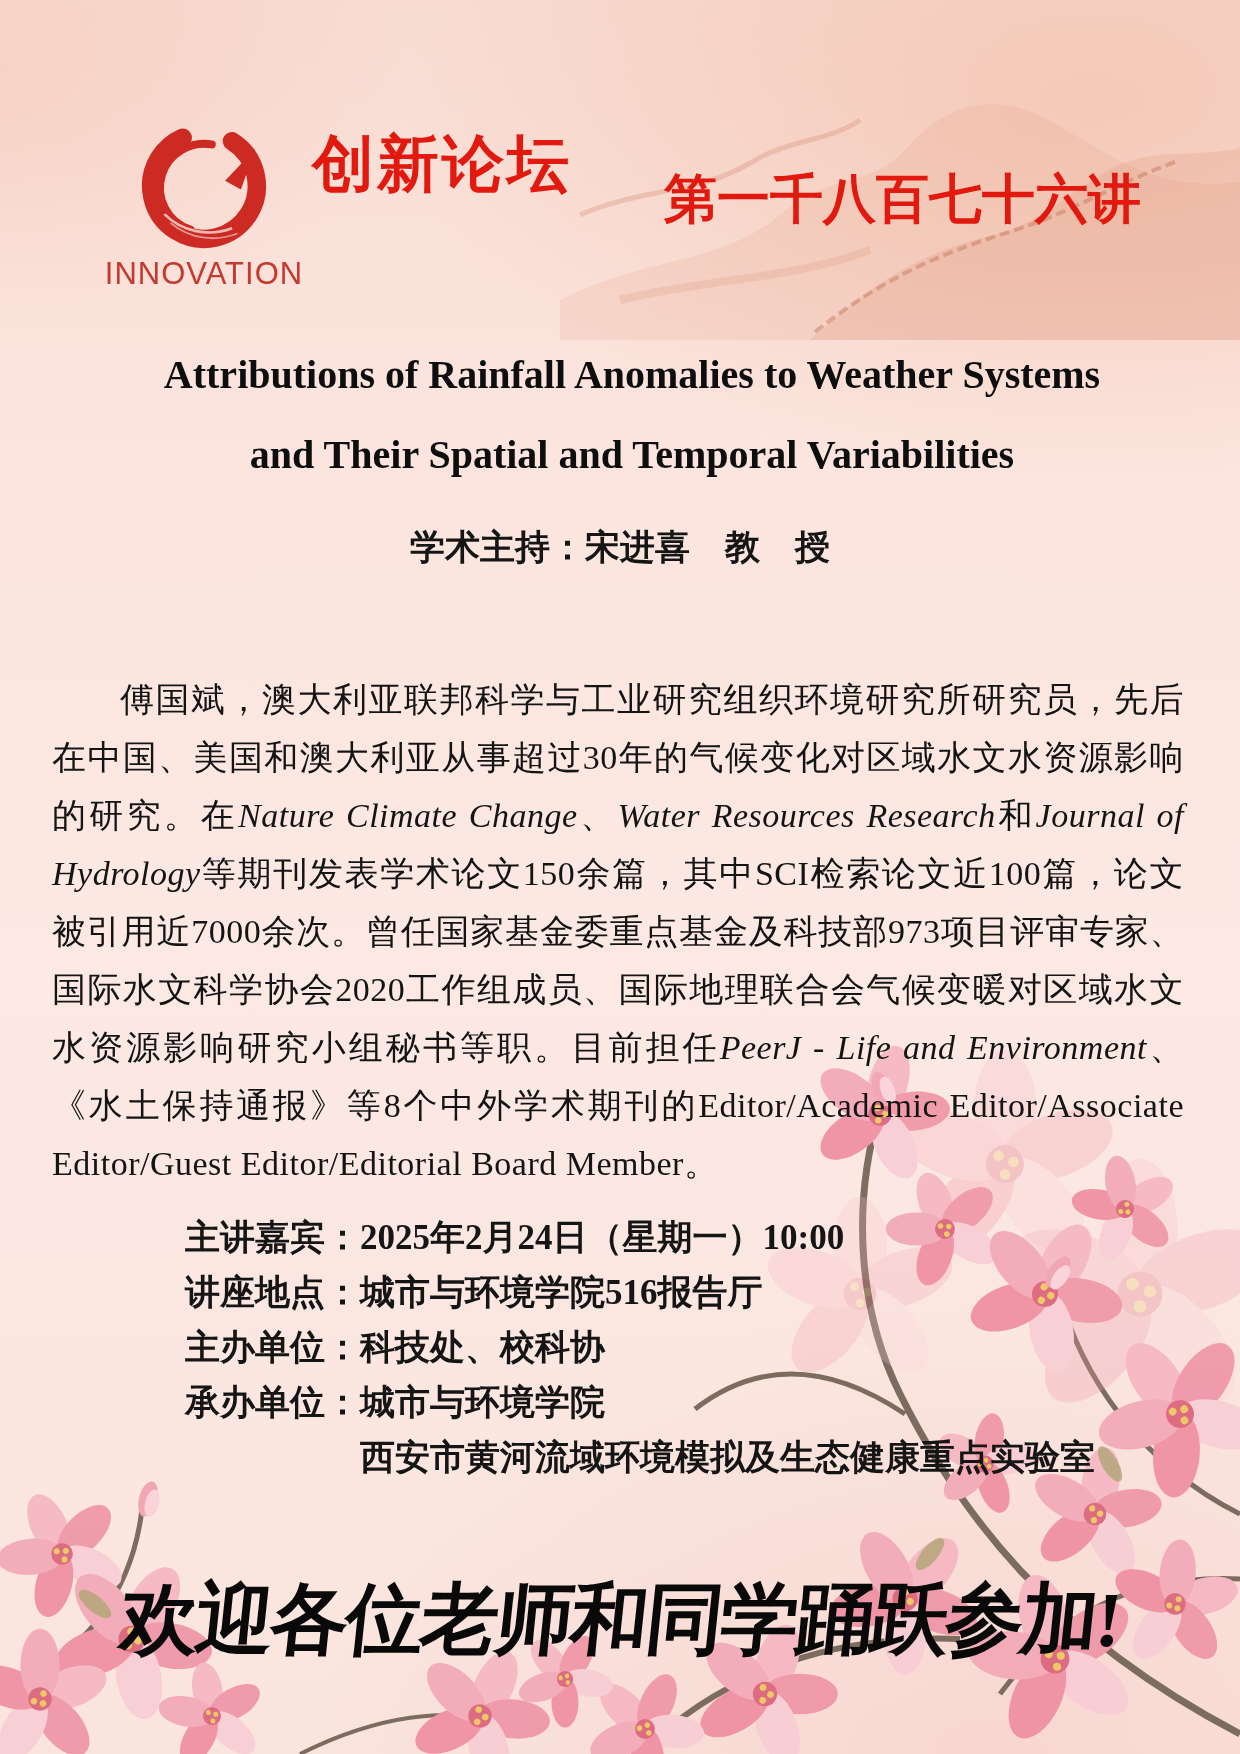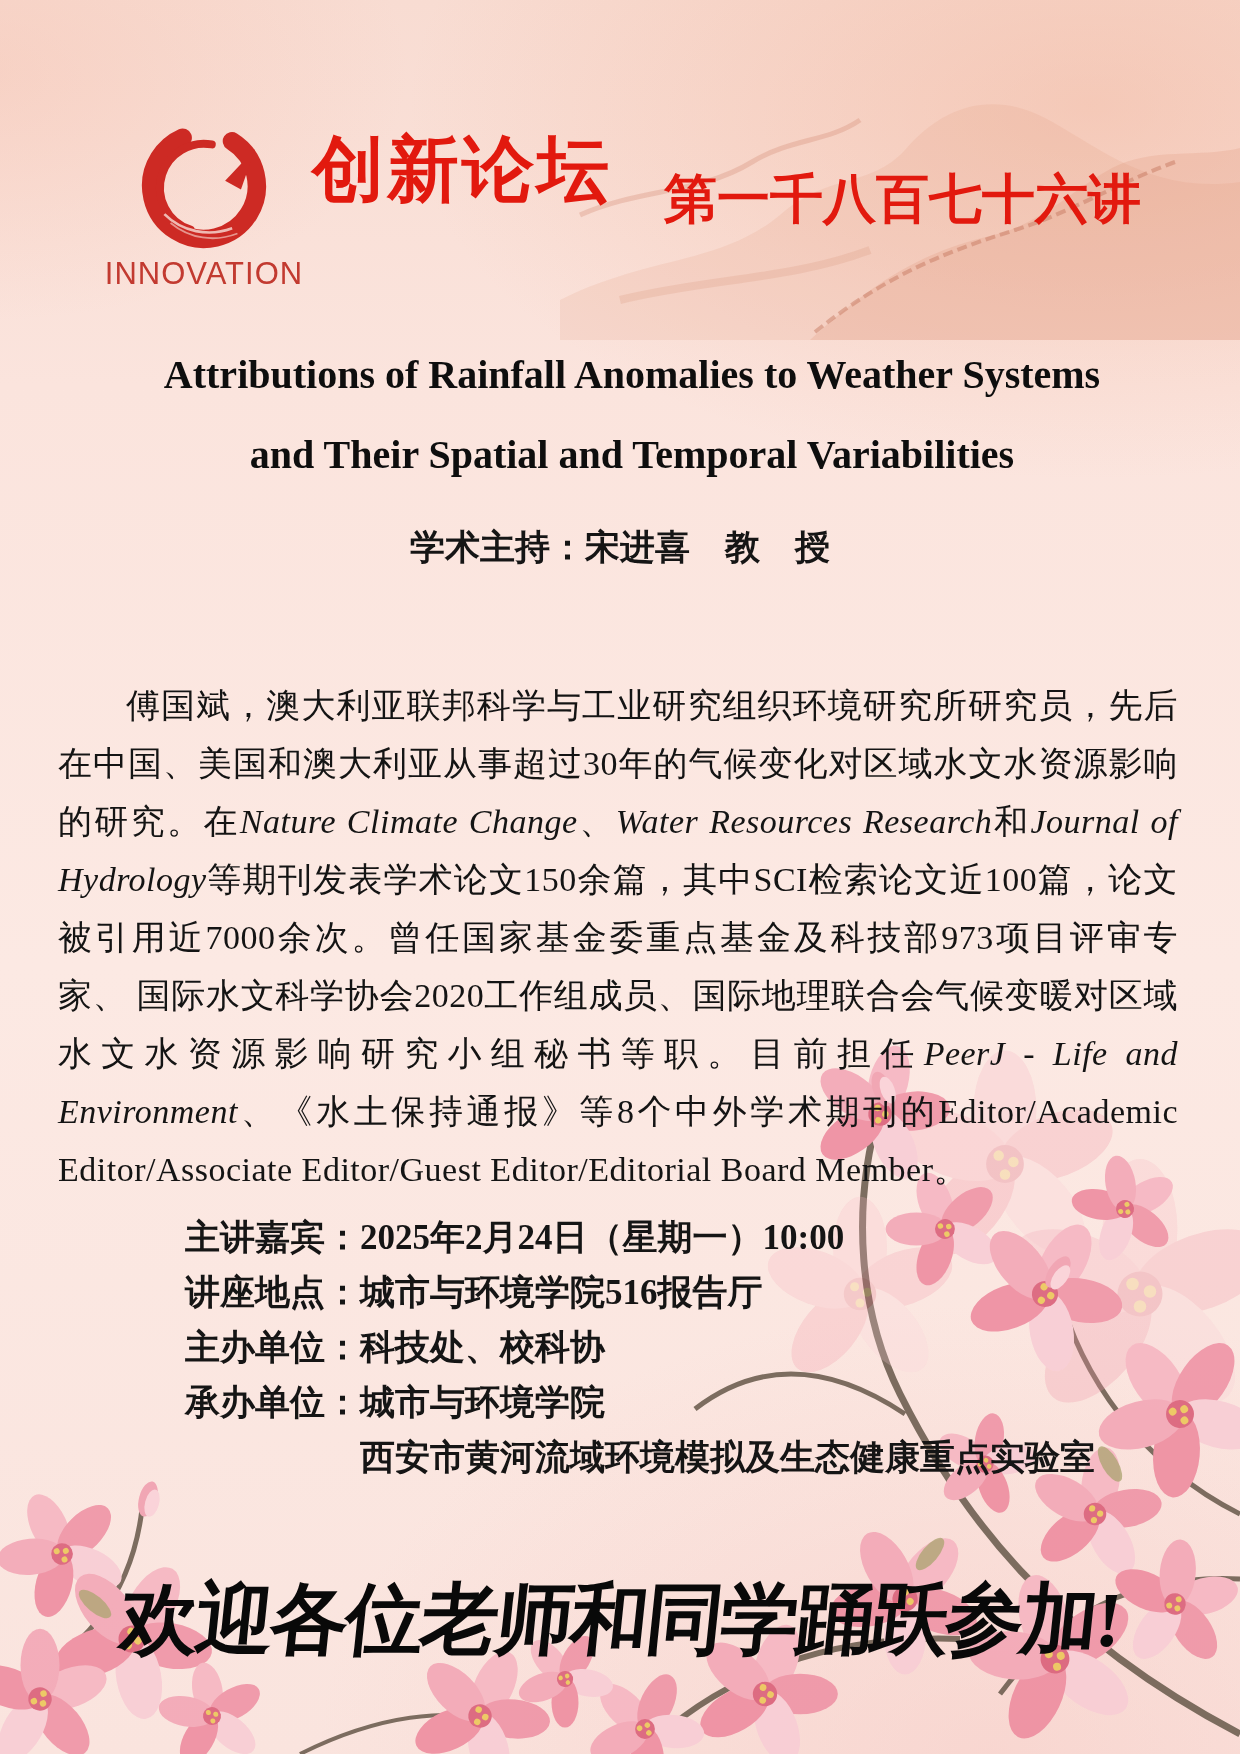--- a/index.html
+++ b/index.html
@@ -16,36 +16,36 @@
   .decor { position:absolute; z-index:0; pointer-events:none; }
   .bg-mountain { top:0; right:0; }
   .bg-flowers  { bottom:0; left:0; }
   .content { position:relative; z-index:1; }
 
   
   .logo { position:absolute; left:96px; top:110px; width:216px; text-align:center; }
   .logo-mark { display:block; margin:0 auto; }
   .logo-text { font-size:31px; color:#c23a30; letter-spacing:1px; margin-top:-6px;
                font-family:Liberation Sans, sans-serif; }
-  .forum-title { position:absolute; left:312px; top:122px; font-size:72px; font-weight:900;
+  .forum-title { position:absolute; left:312px; top:122px; font-size:62px; font-weight:900;
                  color:#e2190e; letter-spacing:3px; white-space:nowrap; }
   .lecture-number { position:absolute; left:664px; top:164px; font-size:53px; font-weight:700;
                     color:#e2190e; white-space:nowrap; }
 
   
   .en-title { position:absolute; top:335px; left:0; width:100%; margin:0; text-align:center;
               font-size:40px; font-weight:700; line-height:80px; color:#0e0e0e;padding-left:12px; }
   .en-title span { display:block; }
 
   
   .speakers { position:absolute; top:518px; left:0; width:100%; text-align:center;
               font-size:35px; font-weight:700; line-height:60px; }
 
   
-  .bio { position:absolute; left:42px; right:46px; top:661px; margin:16px;
+  .bio { position:absolute; left:42px; right:46px; top:661px; margin:10px;
          font-size:34px; line-height:58px; text-align:justify; text-indent:2em;
          color:#141414; letter-spacing:0.5px; }
   .bio i { font-style:italic; }
 
   
   .details { position:absolute; left:185px; top:1210px; font-size:35px; font-weight:700;
              line-height:55px; white-space:nowrap; }
   .detail-label { display:inline-block; width:5em; }
 
   

